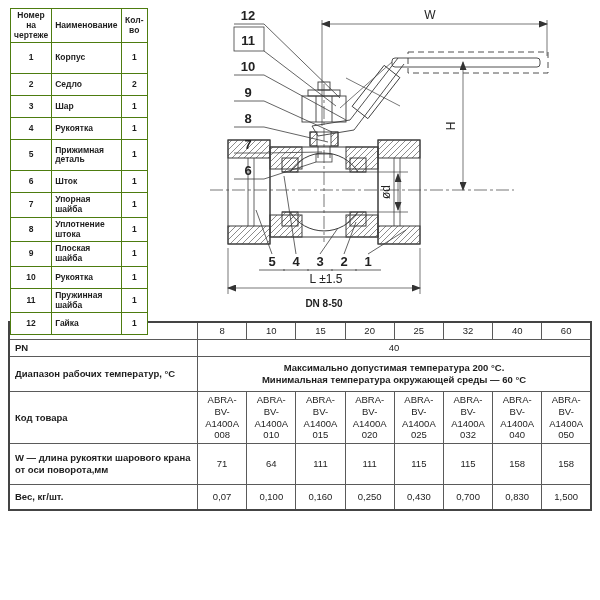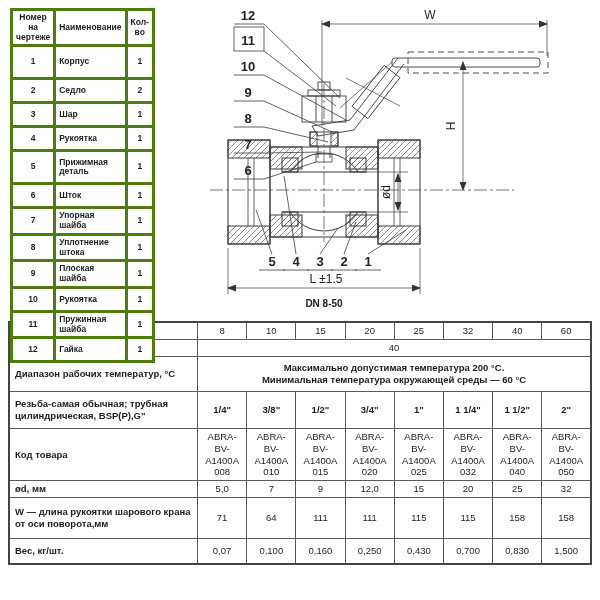--- a/index.html
+++ b/index.html
@@ -1,21 +1,21 @@
 <!DOCTYPE html>
 <html><head>
 <meta charset="utf-8">
 <style>
   html,body{margin:0;padding:0;background:#fff;}
   #page{position:relative;width:600px;height:600px;background:#fff;overflow:hidden;
         font-family:"Liberation Sans",sans-serif;color:#1d1d1d;}
   
   table.parts{position:absolute;left:10px;top:8px;width:138px;border-collapse:collapse;
               background:#fff;z-index:2;}
-  table.parts th,table.parts td{border:3px solid #4d7c0f;font-size:8.5px;line-height:1.15;
+  table.parts th,table.parts td{border:1px solid #4d7c0f;font-size:8.5px;line-height:1.15;
               padding:2px 3px;color:#1d1d1d;}
   table.parts th{font-weight:bold;text-align:center;height:26px;}
   table.parts td{height:17px;}
   table.parts td.c{text-align:center;font-weight:bold;width:26px;}
   table.parts td.n{text-align:left;font-weight:bold;margin-left:29px;}
   table.parts tr.tall td{height:26px;}
   
   svg.draw{position:absolute;left:0;top:0;z-index:1;}
   svg.draw text{font-family:"Liberation Sans",sans-serif;fill:#222;}
   .callout-num{font-size:13px;}
@@ -267,31 +267,20 @@
         </tr>
         <tr class="r1">
           <td class="lbl">PN</td>
           <td class="val" colspan="8">40</td>
         </tr>
         <tr class="r2 boldvals">
           <td class="lbl">Диапазон рабочих температур, °С</td>
           <td class="val" colspan="8">Максимально допустимая температура 200 °С.
 Минимальная температура окружающей среды — 60 °С</td>
         </tr>
-        <tr class="r3 boldvals">
-          <td class="lbl">Резьба-самая обычная; трубная цилиндрическая, BSP(P),G"</td>
-          <td class="val">1/4"</td>
-          <td class="val">3/8"</td>
-          <td class="val">1/2"</td>
-          <td class="val">3/4"</td>
-          <td class="val">1"</td>
-          <td class="val">1 1/4"</td>
-          <td class="val">1 1/2"</td>
-          <td class="val">2"</td>
-        </tr>
         <tr class="r4">
           <td class="lbl">Код товара</td>
           <td class="val">ABRA-BV-
 A1400A
 008</td>
           <td class="val">ABRA-BV-
 A1400A
 010</td>
           <td class="val">ABRA-BV-
 A1400A
@@ -304,31 +293,20 @@
 025</td>
           <td class="val">ABRA-BV-
 A1400A
 032</td>
           <td class="val">ABRA-BV-
 A1400A
 040</td>
           <td class="val">ABRA-BV-
 A1400A
 050</td>
-        </tr>
-        <tr class="r5">
-          <td class="lbl">ød, мм</td>
-          <td class="val">5,0</td>
-          <td class="val">7</td>
-          <td class="val">9</td>
-          <td class="val">12,0</td>
-          <td class="val">15</td>
-          <td class="val">20</td>
-          <td class="val">25</td>
-          <td class="val">32</td>
         </tr>
         <tr class="r8">
           <td class="lbl">W — длина рукоятки шарового крана от оси поворота,мм</td>
           <td class="val">71</td>
           <td class="val">64</td>
           <td class="val">111</td>
           <td class="val">111</td>
           <td class="val">115</td>
           <td class="val">115</td>
           <td class="val">158</td>

